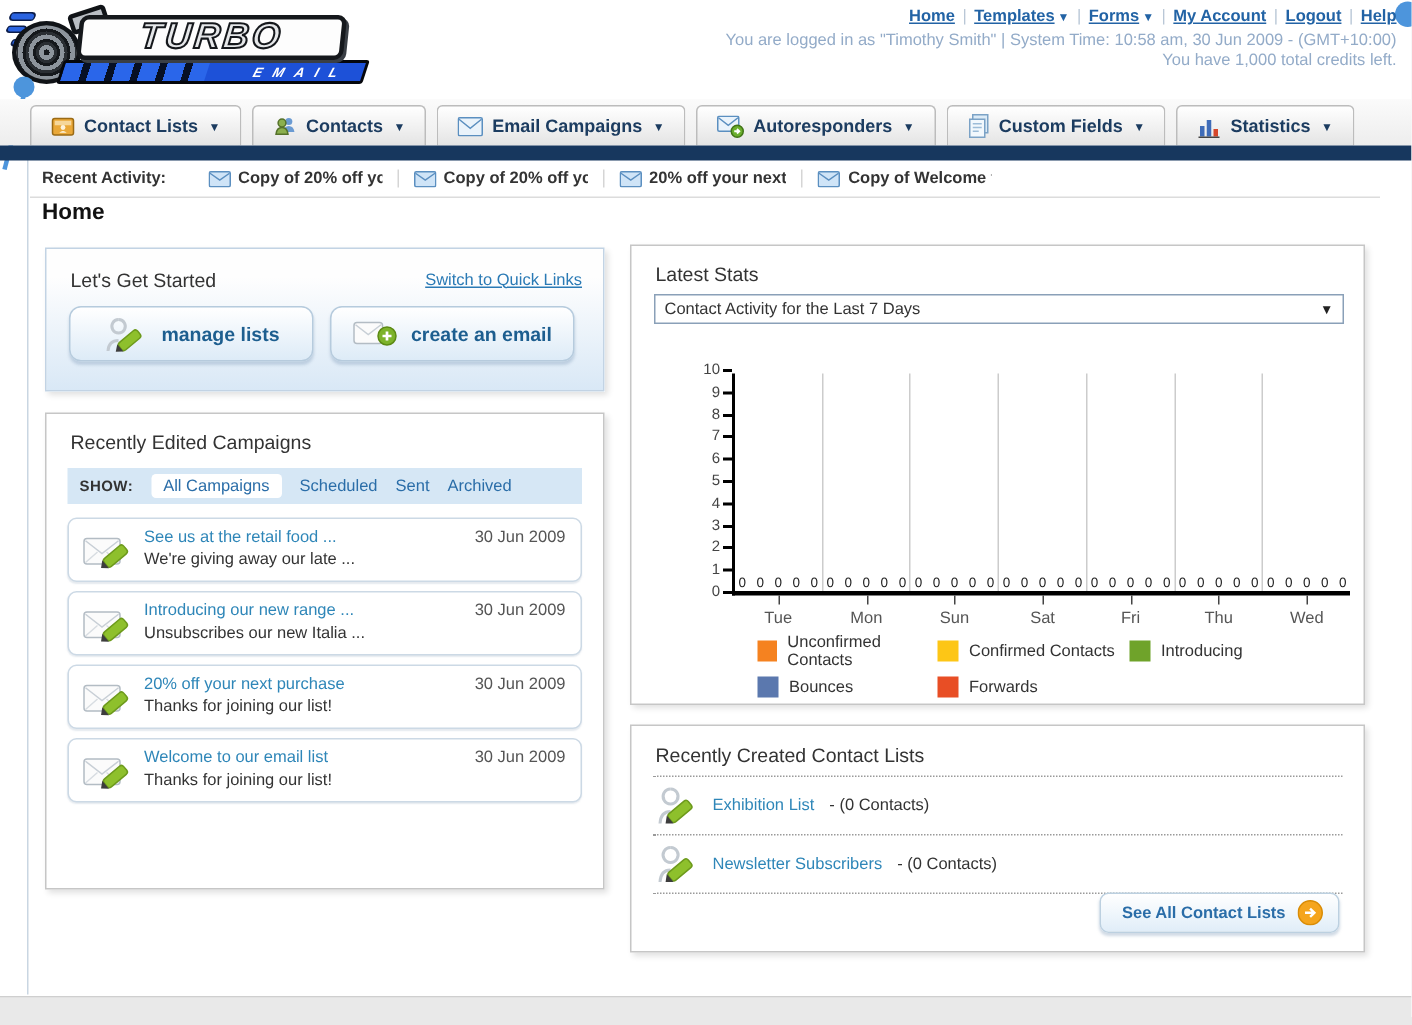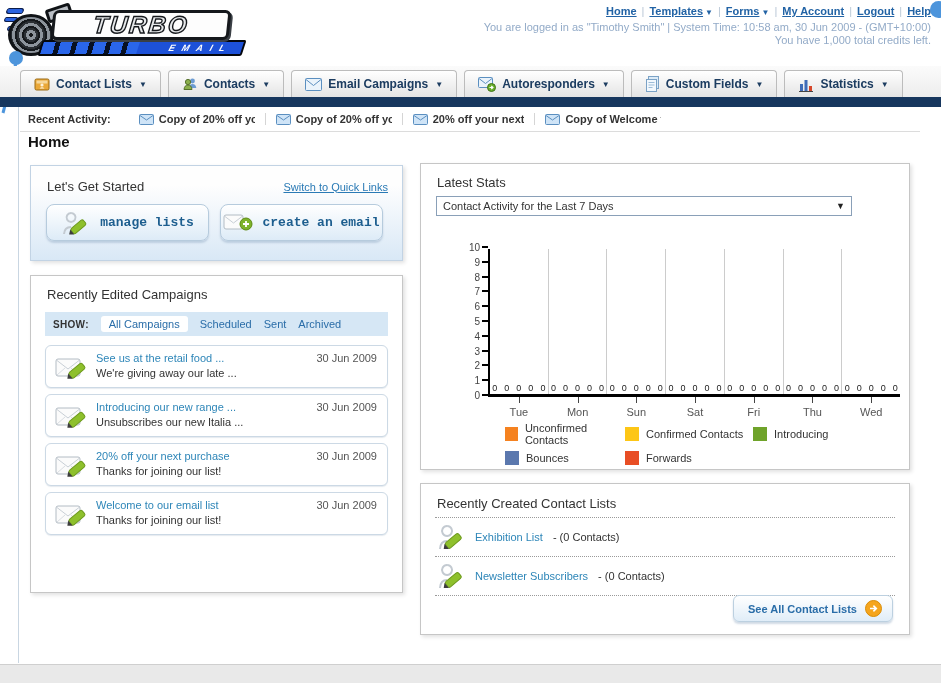--- a/index.html
+++ b/index.html
@@ -63,42 +63,42 @@
   
   .panel { position:absolute; background:#fff; border:1px solid #c6c6c6; box-shadow:2px 2px 4px rgba(0,0,0,0.12); }
   .panel-title { font-size:13px; color:#333; }
 
   #get-started { left:30px; top:165px; width:373px; height:96px; background:linear-gradient(#fefefe 20%, #d9e8f6); border:1px solid #c2d3e4; }
   .gs-head { display:flex; justify-content:space-between; align-items:center; padding:13px 14px 0 16px; }
   .quick-link { font-size:11px; color:#2a7ab5; text-decoration:underline; cursor:pointer; }
   .gs-buttons { display:flex; gap:11px; padding:10px 0 0 15px; }
   .gs-btn { width:163px; height:37px; display:flex; align-items:center; justify-content:center; gap:9px;
     background:linear-gradient(#ffffff,#ddebf7); border:1px solid #b6cbdd; border-radius:8px; box-shadow:0 2px 2px rgba(120,150,180,.35); cursor:pointer;
-    font-size:13px; font-weight:bold; color:#1d5e8f;font-family:Liberation Mono, monospace; }
+    font-size:13px; font-weight:bold; color:#1d5e8f; }
 
   #campaigns-panel { left:30px; top:275px; width:373px; height:318px; }
   .camp-title { padding:11px 0 0 16px; }
   #show-bar { margin:10px 14px 0 14px; height:24px; background:#d6e7f5; display:flex; align-items:center; font-size:11px; padding:0 8px; gap:12px; }
   .show-label { font-size:10px; font-weight:bold; color:#333; letter-spacing:.3px; }
   .filter { color:#2a6da8; cursor:pointer; }
   .filter.active { background:#fff; border-radius:3px; padding:2px 8px; }
   #camp-rows { padding:9px 14px 0 14px; }
   .camp-row { position:relative; height:43px; background:#fff; border:1px solid #ccd9e5; border-radius:6px; margin-bottom:6px; box-shadow:0 1px 1px rgba(150,170,190,.25); }
   .camp-icon { position:absolute; left:8px; top:5px; }
   .camp-title-link { position:absolute; left:50px; top:6px; font-size:11px; color:#2e86b8; cursor:pointer; }
   .camp-sub { position:absolute; left:50px; top:21px; font-size:11px; color:#333; }
   .camp-date { position:absolute; right:10px; top:6px; font-size:11px; color:#555; }
   .cta-btn { position:absolute; display:flex; align-items:center; gap:8px; padding:0 10px 0 14px; height:27px;
     background:linear-gradient(#ffffff,#e0edf8); border:1px solid #bcd0e0; border-radius:6px; box-shadow:0 2px 2px rgba(120,150,180,.35); cursor:pointer;
     font-size:11px; font-weight:bold; color:#2a6da8; white-space:nowrap; }
   #view-all-btn { right:15px; bottom:17px; }
 
   #stats-panel { left:420px; top:163px; width:490px; height:307px; }
   .stats-title { padding:11px 0 0 16px; }
-  #stats-select { position:absolute; left:15px; top:32px; width:416px; height:20px; background:#fff; border:1px solid #8aa0b8;
+  #stats-select { position:absolute; left:15px; top:32px; width:460px; height:20px; background:#fff; border:1px solid #8aa0b8;
     font-size:11px; color:#333; display:flex; align-items:center; padding:0 6px; cursor:pointer; }
   #stats-select .caret { margin-left:auto; font-size:9px; color:#222; }
 
   
   #chart { position:absolute; left:67px; top:85px; width:412px; height:148px; border-left:2px solid #000; border-bottom:3px solid #000; }
   #chart-groups { display:flex; height:100%; }
   .cgroup { flex:1; position:relative; border-right:1px solid #ccc; }
   .cgroup:last-child { border-right:none; }
   .zeros { position:absolute; left:0; right:0; bottom:1px; display:flex; justify-content:center; gap:7px; font-size:9px; color:#222; }
   .day-tick { position:absolute; left:50%; bottom:-9px; width:1px; height:6px; background:#444; }

